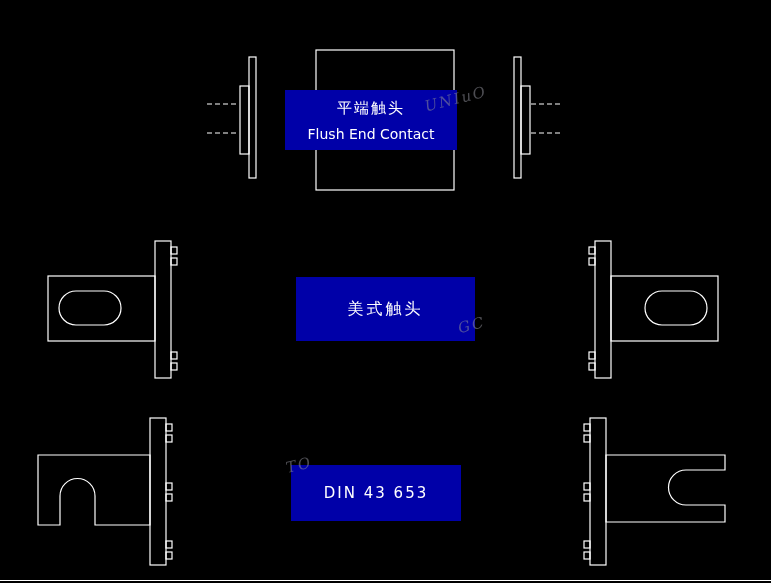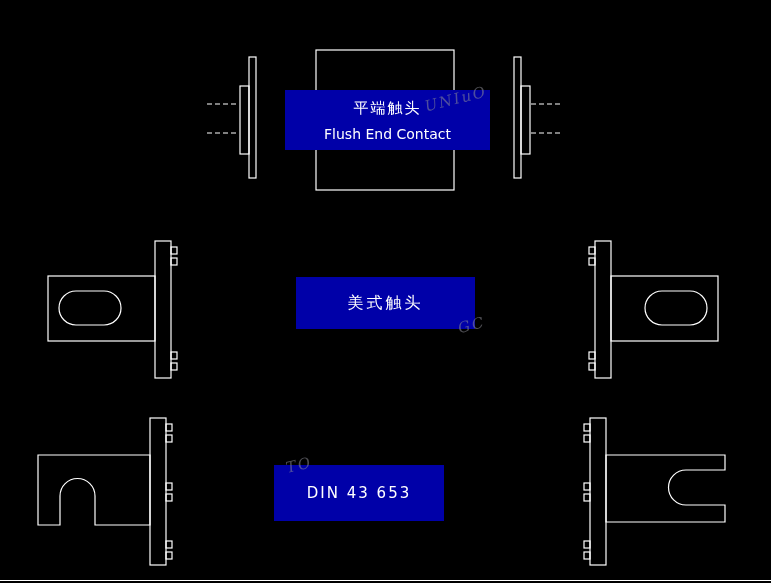--- a/index.html
+++ b/index.html
@@ -9,25 +9,25 @@
     font-family:"DejaVu Sans","Liberation Sans",sans-serif;
   }
   .draw{position:absolute;left:0;top:0;width:771px;height:583px;}
   .ln{stroke:var(--line,#fff);fill:none;stroke-width:1.2;}
   .dash{stroke-dasharray:5 3;stroke-width:1;}
   .label{
     position:absolute;background:var(--label-bg,#0000a8);color:var(--label-text,#fff);
     display:flex;flex-direction:column;align-items:center;justify-content:center;
     text-align:center;z-index:3;
   }
-  .label-top{left:285px;top:90px;width:205px;height:60px;gap:8px;}
+  .label-top{left:285px;top:90px;width:172px;height:60px;gap:8px;}
   .label-top .zh{font-size:15px;letter-spacing:2px;}
   .label-top .en{font-size:14px;text-align:center;}
-  .label-mid{left:296px;top:277px;width:179px;height:52px;font-size:16px;letter-spacing:3px;}
-  .label-bot{left:274px;top:465px;width:170px;height:56px;font-size:15px;letter-spacing:2px;}
+  .label-mid{left:296px;top:277px;width:179px;height:64px;font-size:16px;letter-spacing:3px;}
+  .label-bot{left:291px;top:465px;width:170px;height:56px;font-size:15px;letter-spacing:2px;}
   .wm{
     position:absolute;color:var(--watermark,#8c8c96);opacity:.55;font-size:15px;
     letter-spacing:2px;transform:rotate(-14deg);z-index:4;
     font-family:"DejaVu Serif","Liberation Serif",serif;font-style:italic;
   }
   .wm1{left:424px;top:90px;}
   .wm2{left:458px;top:316px;}
   .wm3{left:286px;top:456px;}
   .bottom-rule{position:absolute;left:0;top:580px;width:771px;height:1px;background:var(--line,#fff);z-index:2;}
 </style>

